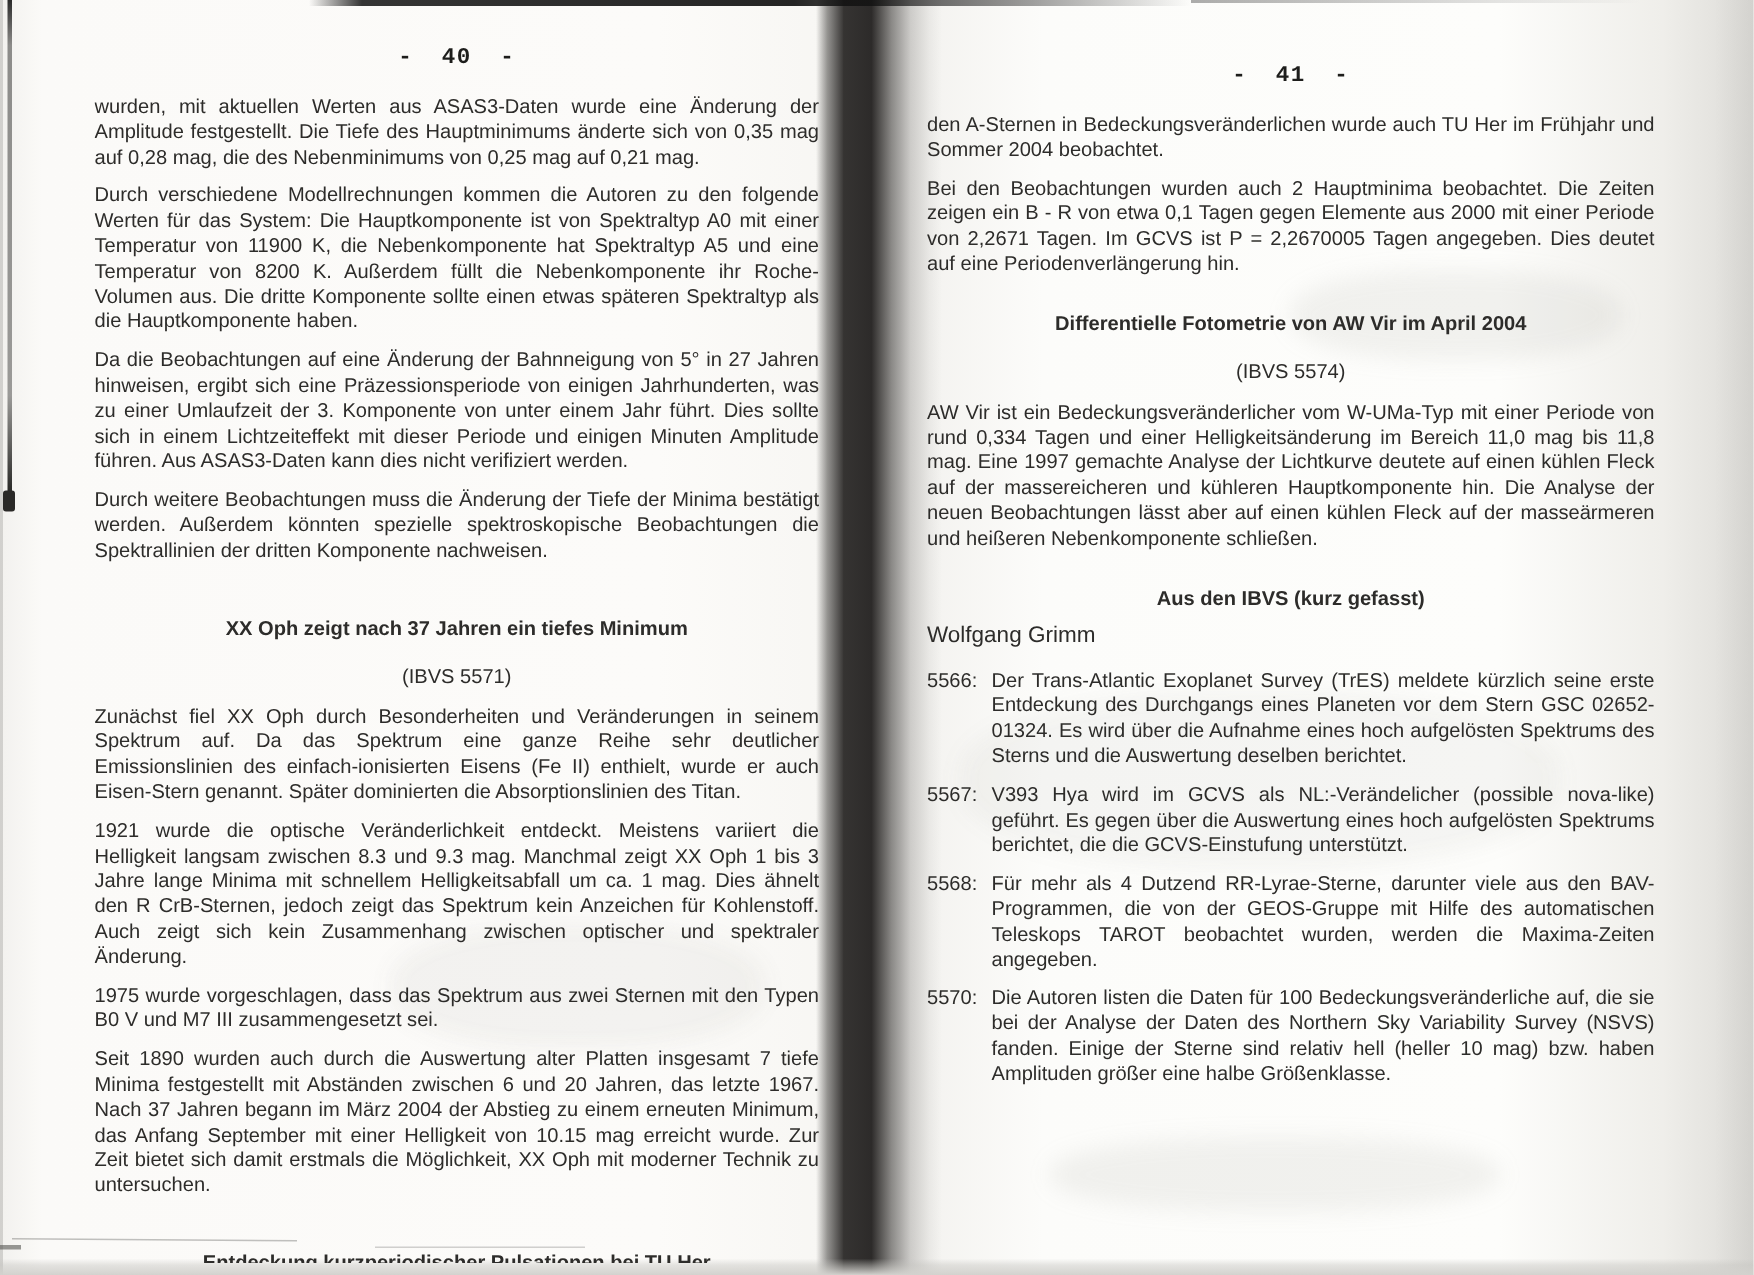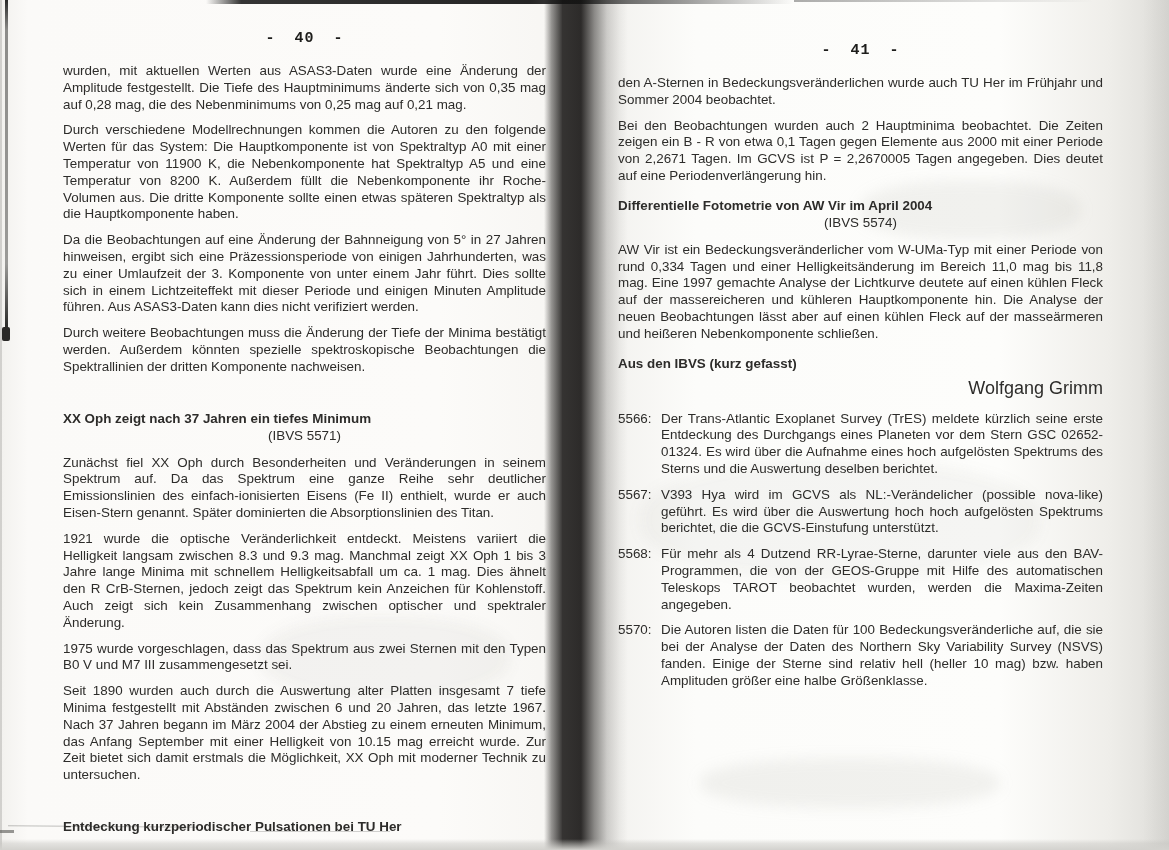--- a/index.html
+++ b/index.html
@@ -54,25 +54,25 @@
   .sm-4 { left:700px; top:758px; width:300px; height:50px; }
   
   .page-text { position:absolute; overflow:hidden; }
   .page-text.left  { left:63px;  top:30px; width:483px; height:812px; }
   .page-text.right { left:618px; top:42px; width:485px; height:800px; }
   .pagenum {
     text-align:center; font-family:"Liberation Mono", monospace; font-weight:bold;
     font-size:15px; letter-spacing:1px; word-spacing:9px; color:#1d1d1b; margin:0 0 16px 0;
   }
   .para { margin:0 0 9px 0; font-size:13.4px; line-height:16.8px; text-align:justify; }
-  .head { font-size:13.4px; line-height:17px; text-align:left; font-weight:bold; margin:12px 0 0 0; }
+  .head { font-size:13.4px; line-height:17px; text-align:center; font-weight:bold; margin:22px 0 0 0; }
   .page-text.left .head { margin-top:34px; }
   .head .normal { font-weight:bold; }
-  .ibvs-ref { text-align:center; font-size:13.4px; line-height:17px; margin:0 0 11px 0; }
-  .byline { text-align:right; font-size:18px; line-height:17px; margin:8px 0 14px 0; }
+  .ibvs-ref { text-align:center; font-size:13.4px; line-height:17px; margin:15px 0 11px 0; }
+  .byline { text-align:left; font-size:15px; line-height:17px; margin:8px 0 14px 0; }
   .ibvs-item { display:flex; margin:0 0 9px 0; font-size:13.4px; line-height:16.8px; }
   .ibvs-num { flex:0 0 43px; }
   .ibvs-body { flex:1; text-align:justify; }
 </style>
 </head>
 <body>
 
 <div class="scan">
 
   <div class="page-bg-left"></div>
@@ -122,21 +122,21 @@
       <span class="normal">(kurz gefasst)</span>
     </div>
     <div class="byline">Wolfgang Grimm</div>
 
     <div class="ibvs-item">
       <div class="ibvs-num">5566:</div>
       <div class="ibvs-body">Der Trans-Atlantic Exoplanet Survey (TrES) meldete kürzlich seine erste Entdeckung des Durchgangs eines Planeten vor dem Stern GSC 02652-01324. Es wird über die Aufnahme eines hoch aufgelösten Spektrums des Sterns und die Auswertung deselben berichtet.</div>
     </div>
     <div class="ibvs-item">
       <div class="ibvs-num">5567:</div>
-      <div class="ibvs-body">V393 Hya wird im GCVS als NL:-Verändelicher (possible nova-like) geführt. Es wird über die Auswertung hoch hoch aufgelösten Spektrums berichtet, die die GCVS-Einstufung unterstützt.</div>
+      <div class="ibvs-body">V393 Hya wird im GCVS als NL:-Verändelicher (possible nova-like) geführt. Es gegen über die Auswertung eines hoch aufgelösten Spektrums berichtet, die die GCVS-Einstufung unterstützt.</div>
     </div>
     <div class="ibvs-item">
       <div class="ibvs-num">5568:</div>
       <div class="ibvs-body">Für mehr als 4 Dutzend RR-Lyrae-Sterne, darunter viele aus den BAV-Programmen, die von der GEOS-Gruppe mit Hilfe des automatischen Teleskops TAROT beobachtet wurden, werden die Maxima-Zeiten angegeben.</div>
     </div>
     <div class="ibvs-item">
       <div class="ibvs-num">5570:</div>
       <div class="ibvs-body">Die Autoren listen die Daten für 100 Bedeckungsveränderliche auf, die sie bei der Analyse der Daten des Northern Sky Variability Survey (NSVS) fanden. Einige der Sterne sind relativ hell (heller 10 mag) bzw. haben Amplituden größer eine halbe Größenklasse.</div>
     </div>
   </div>

